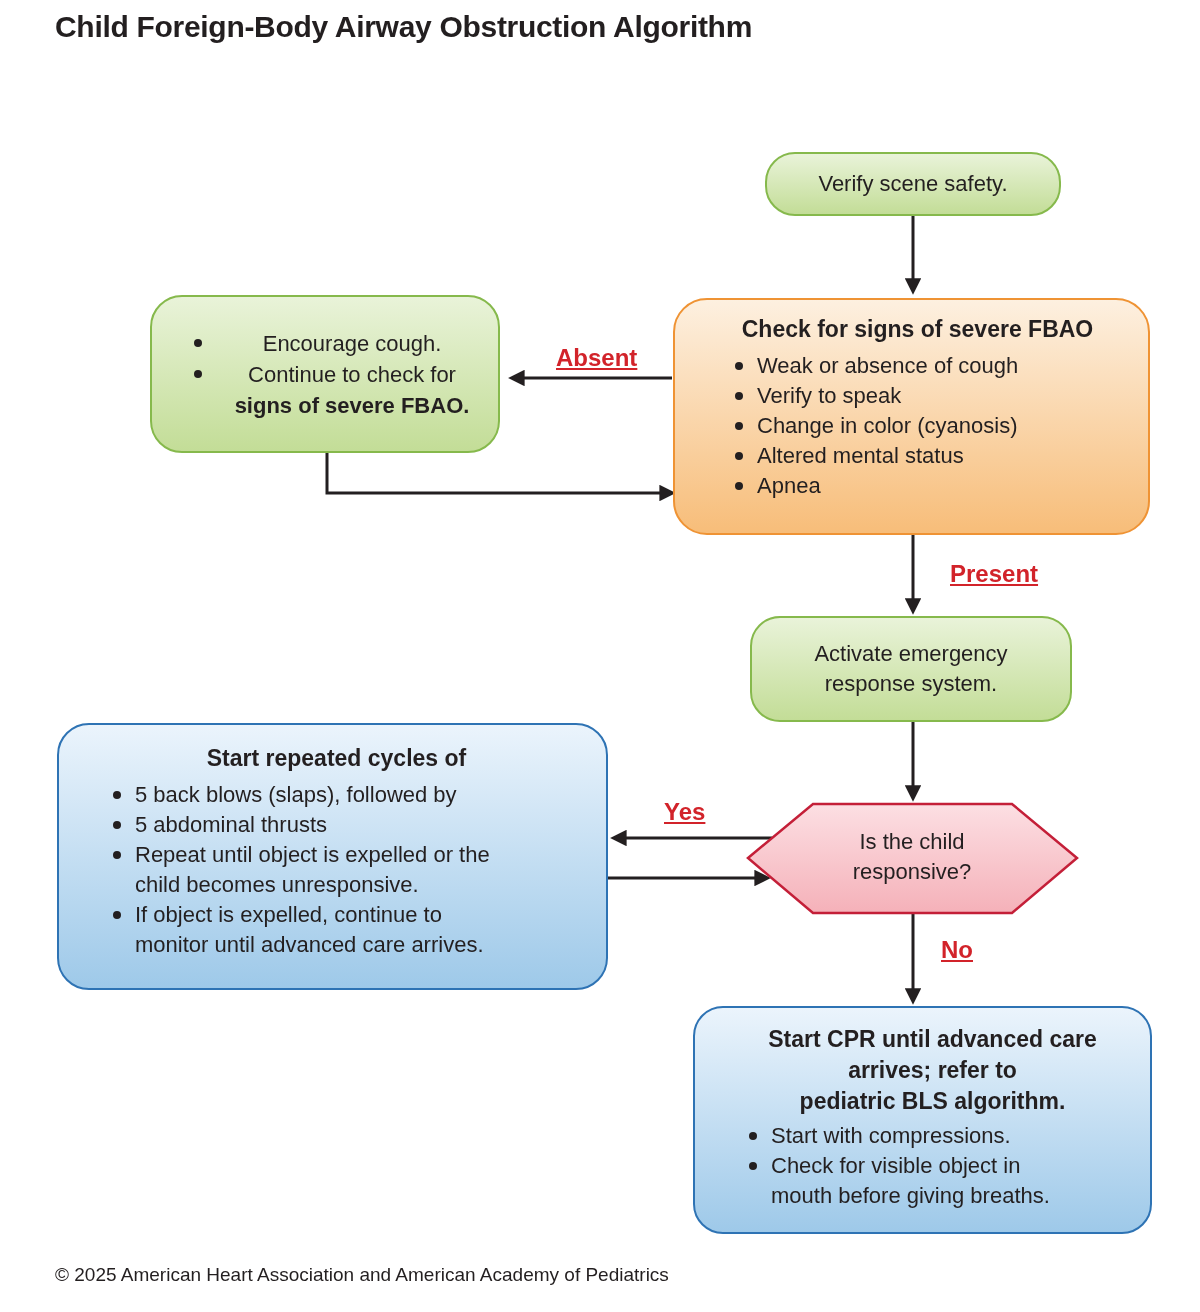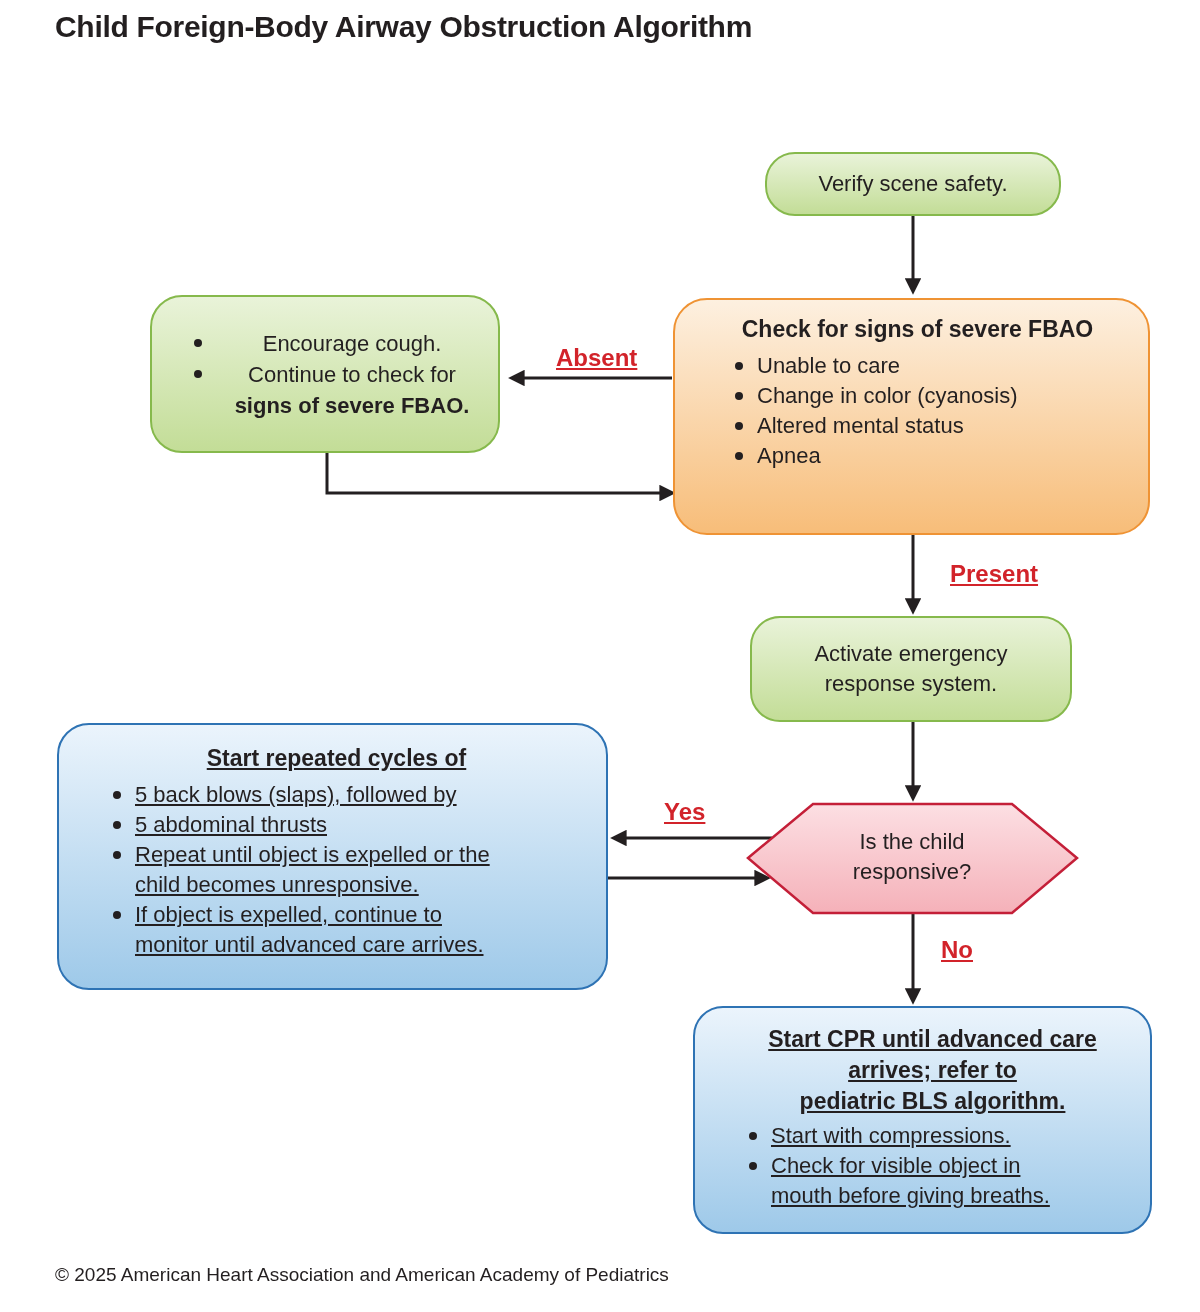--- a/index.html
+++ b/index.html
@@ -8,21 +8,21 @@
 
   .page-title{position:absolute;left:55px;top:10px;font-size:30px;font-weight:bold;letter-spacing:-0.3px;}
   .footer{position:absolute;left:55px;top:1264px;font-size:19px;}
 
   svg.layer{position:absolute;left:0;top:0;z-index:1;}
   line,polyline{stroke:var(--arrow,#231f20);stroke-width:3;fill:none;}
 
   .box{position:absolute;box-sizing:border-box;z-index:2;font-size:22px;line-height:30px;}
   .green{background:linear-gradient(180deg,var(--green_top,#e9f3d9),var(--green_bottom,#c3dd97));border:2px solid var(--green_border,#86b94c);text-align:center;}
   .orange{background:linear-gradient(180deg,var(--orange_top,#fdf0e0),var(--orange_bottom,#f7bd79));border:2px solid var(--orange_border,#ef9334);}
-  .blue{background:linear-gradient(180deg,var(--blue_top,#ebf4fc),var(--blue_bottom,#9ec9e9));border:2px solid var(--blue_border,#2e73b4);text-decoration:underline;}
+  .blue{background:linear-gradient(180deg,var(--blue_top,#ebf4fc),var(--blue_bottom,#9ec9e9));border:2px solid var(--blue_border,#2e73b4);}
 
   .center-flex{display:flex;align-items:center;justify-content:center;text-align:center;}
   .preline{white-space:pre-line;}
   .box-title{font-weight:bold;font-size:23px;text-align:center;line-height:31px;}
 
   ul.bullets{margin:6px 0 0 0;padding:0 10px 0 32px;}
   ul.bullets li{list-style:none;position:relative;padding-left:24px;margin:0;}
   ul.bullets li::before{content:"";position:absolute;left:2px;top:11px;width:8px;height:8px;border-radius:50%;background:#231f20;}
   strong.block{display:block;}
 
@@ -70,21 +70,22 @@
     <polygon points="748,858 813,804 1012,804 1077,858 1012,913 813,913" fill="url(#pinkgrad)" stroke="#c41f38" style="stroke:var(--pink_border,#c41f38)" stroke-width="2.5"></polygon>
   </svg>
 
   <div class="box green verify-box center-flex">
     <span>Verify scene safety.</span>
   </div>
 
   <div class="box orange check-box">
     <div class="box-title">Check for signs of severe FBAO</div>
     <ul class="bullets">
-      <li>Unable to care</li>
+      <li>Weak or absence of cough</li>
+      <li>Verify to speak</li>
       <li>Change in color (cyanosis)</li>
       <li>Altered mental status</li>
       <li>Apnea</li>
     </ul>
   </div>
 
   <div class="box green encourage-box">
     <ul class="bullets">
       <li>Encourage cough.</li>
       <li>

